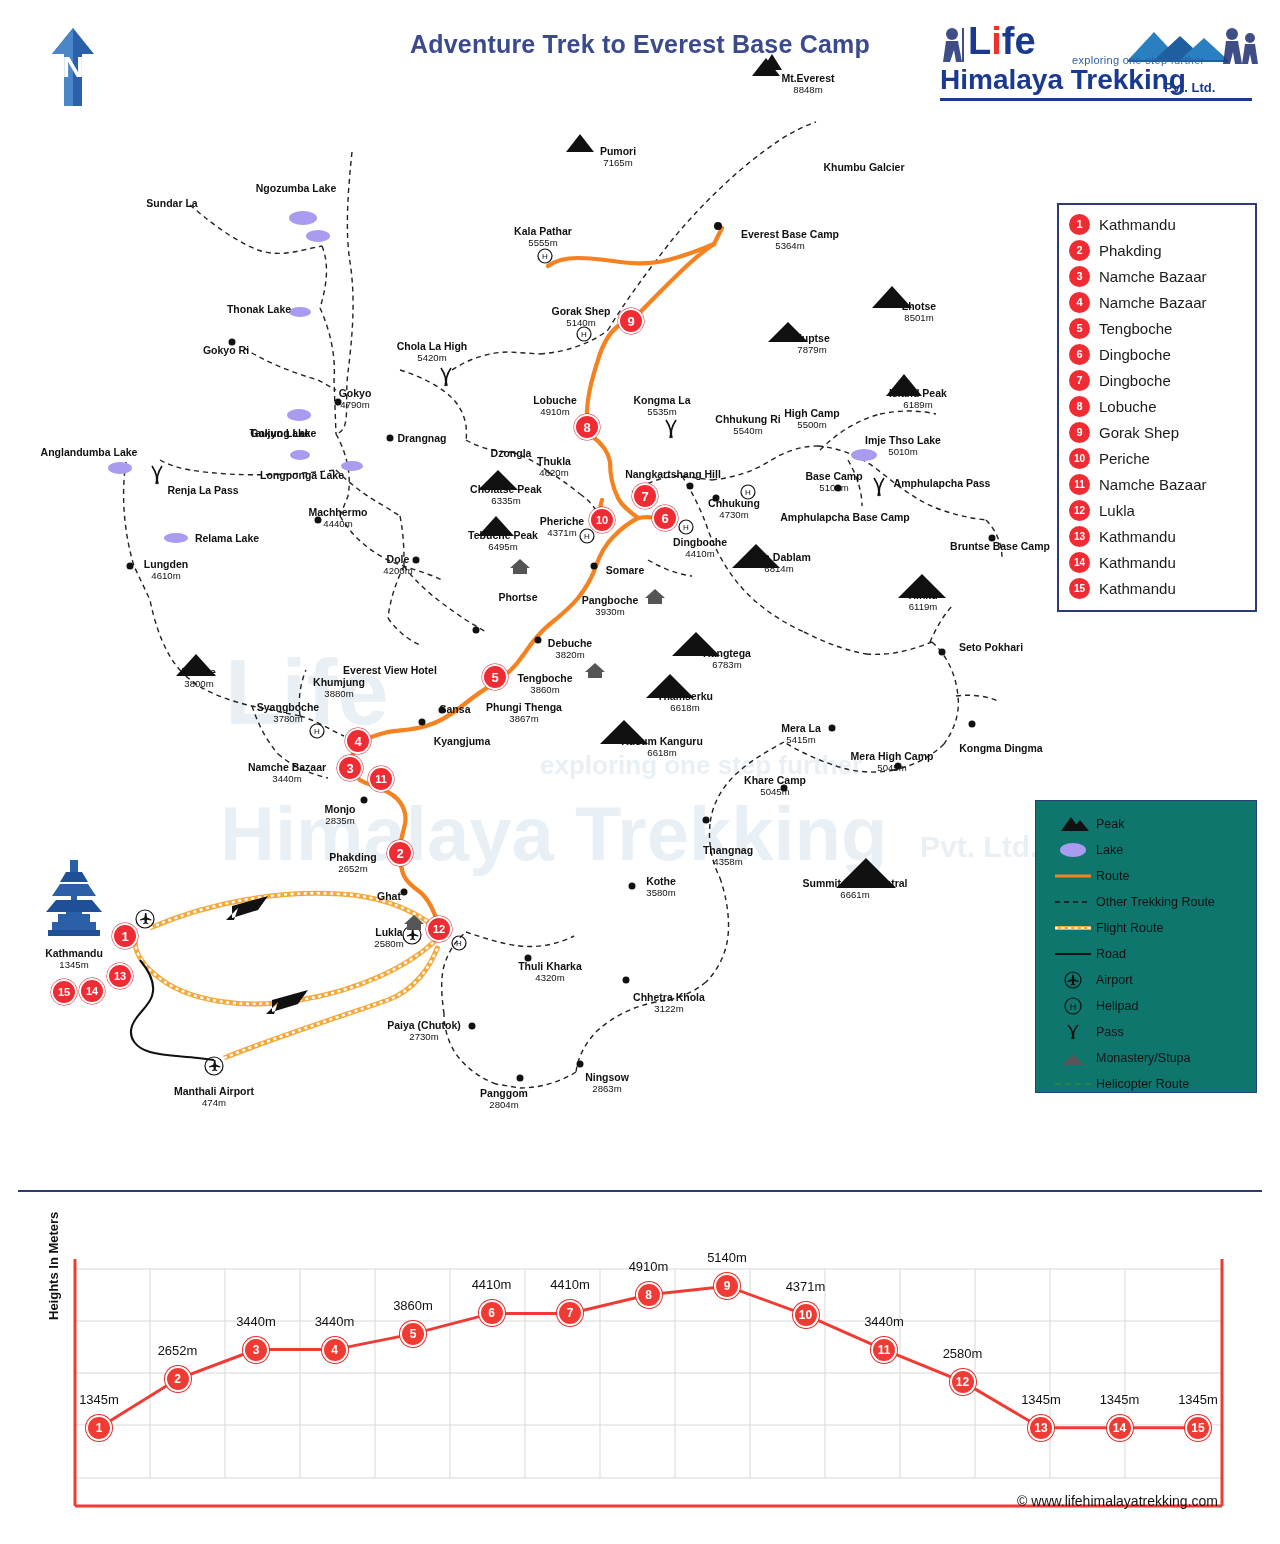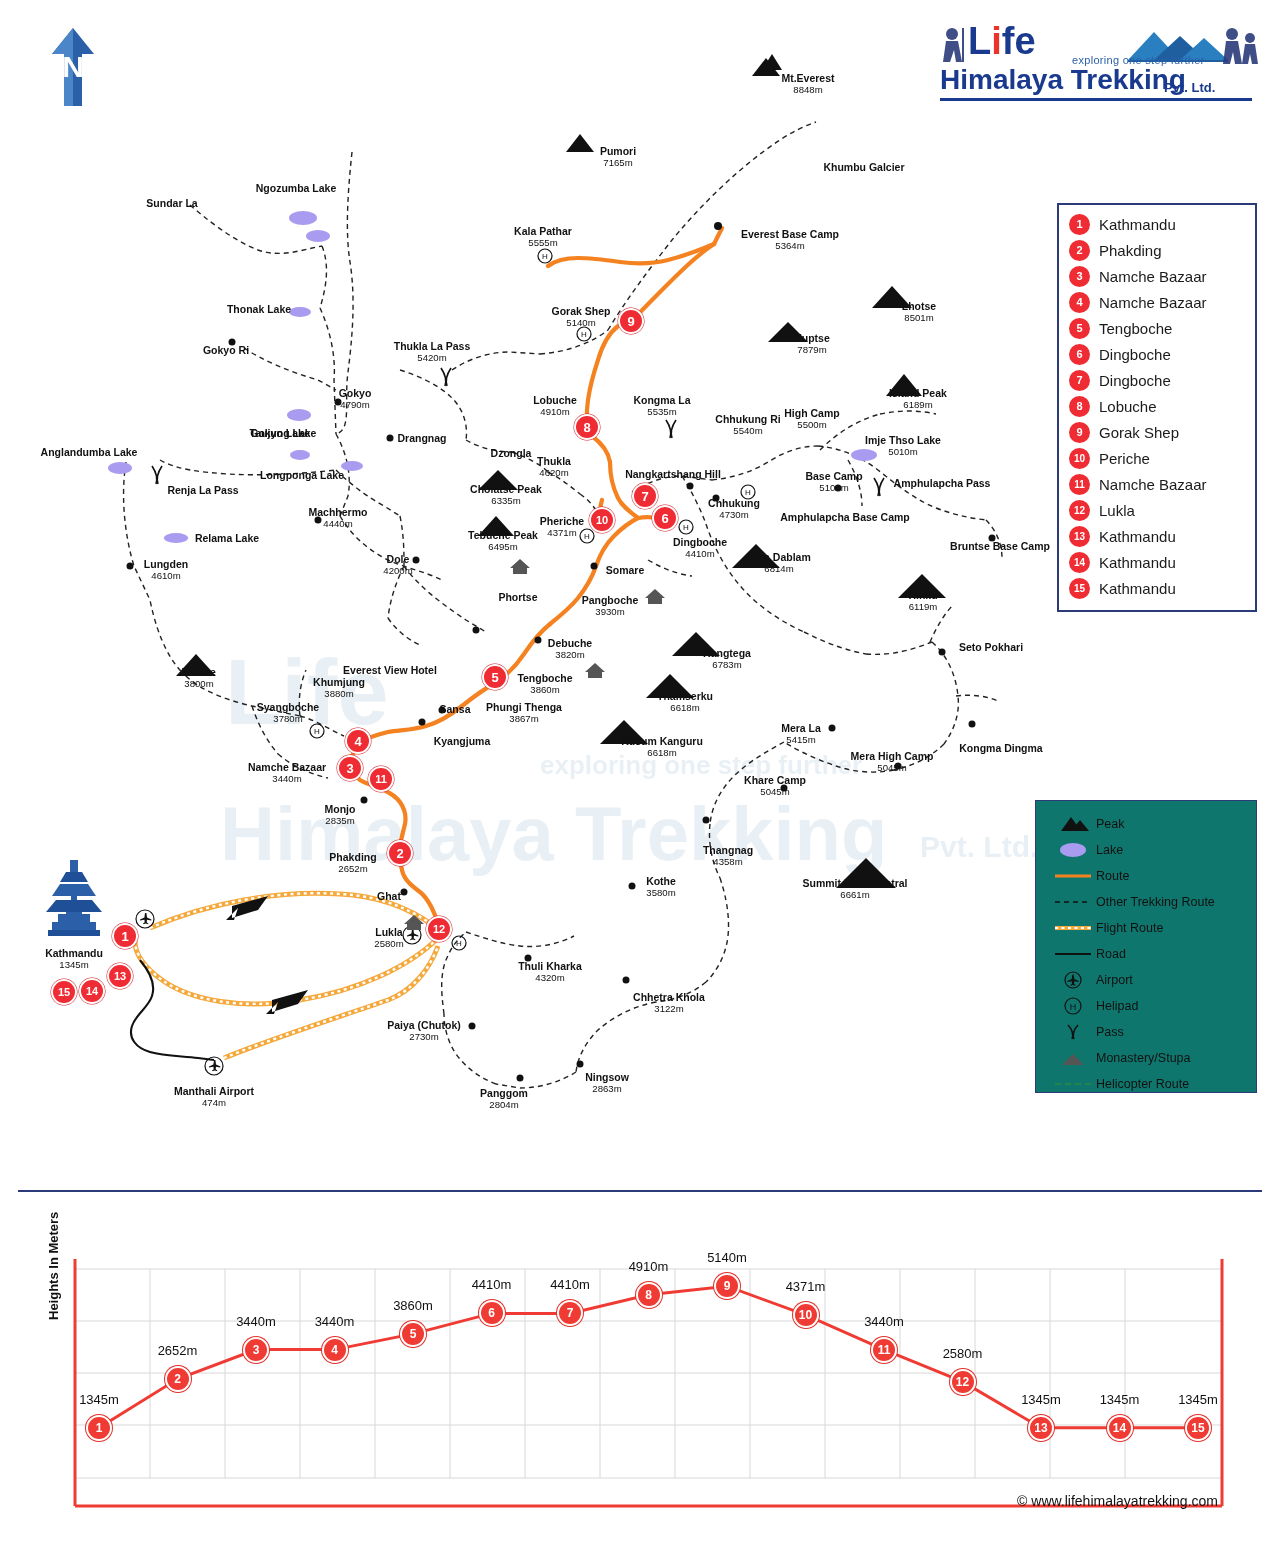--- a/index.html
+++ b/index.html
@@ -174,20 +174,21 @@
     font-weight: bold;
     pointer-events: none;
     white-space: nowrap;
   }
 </style>
 </head>
 <body>
 
 <div id="root">
 
+  <div class="title">Adventure Trek to Everest Base Camp</div>
 
   <div class="north">
     <svg width="46" height="86" viewBox="0 0 46 86">
       <polygon points="23,0 44,26 32,26 32,78 14,78 14,26 2,26" fill="#2b5fa8"></polygon>
       <polygon points="23,0 23,78 14,78 14,26 2,26" fill="#4a86c8"></polygon>
     </svg>
     <div class="letter">N</div>
   </div>
 
   <div class="logo">
@@ -485,21 +486,21 @@
         <span>5140m</span>
       </div>
       <div class="lbl" style="left: 919px; top: 301px;">
         <b>Lhotse</b>
         <span>8501m</span>
       </div>
       <div class="lbl" style="left: 226px; top: 345px;">
         <b>Gokyo Ri</b>
       </div>
       <div class="lbl" style="left: 432px; top: 341px;">
-        <b>Thukla La Pass</b>
+        <b>Chola La High</b>
         <span>5420m</span>
       </div>
       <div class="lbl" style="left: 812px; top: 333px;">
         <b>Nuptse</b>
         <span>7879m</span>
       </div>
       <div class="lbl" style="left: 355px; top: 388px;">
         <b>Gokyo</b>
         <span>4790m</span>
       </div>

